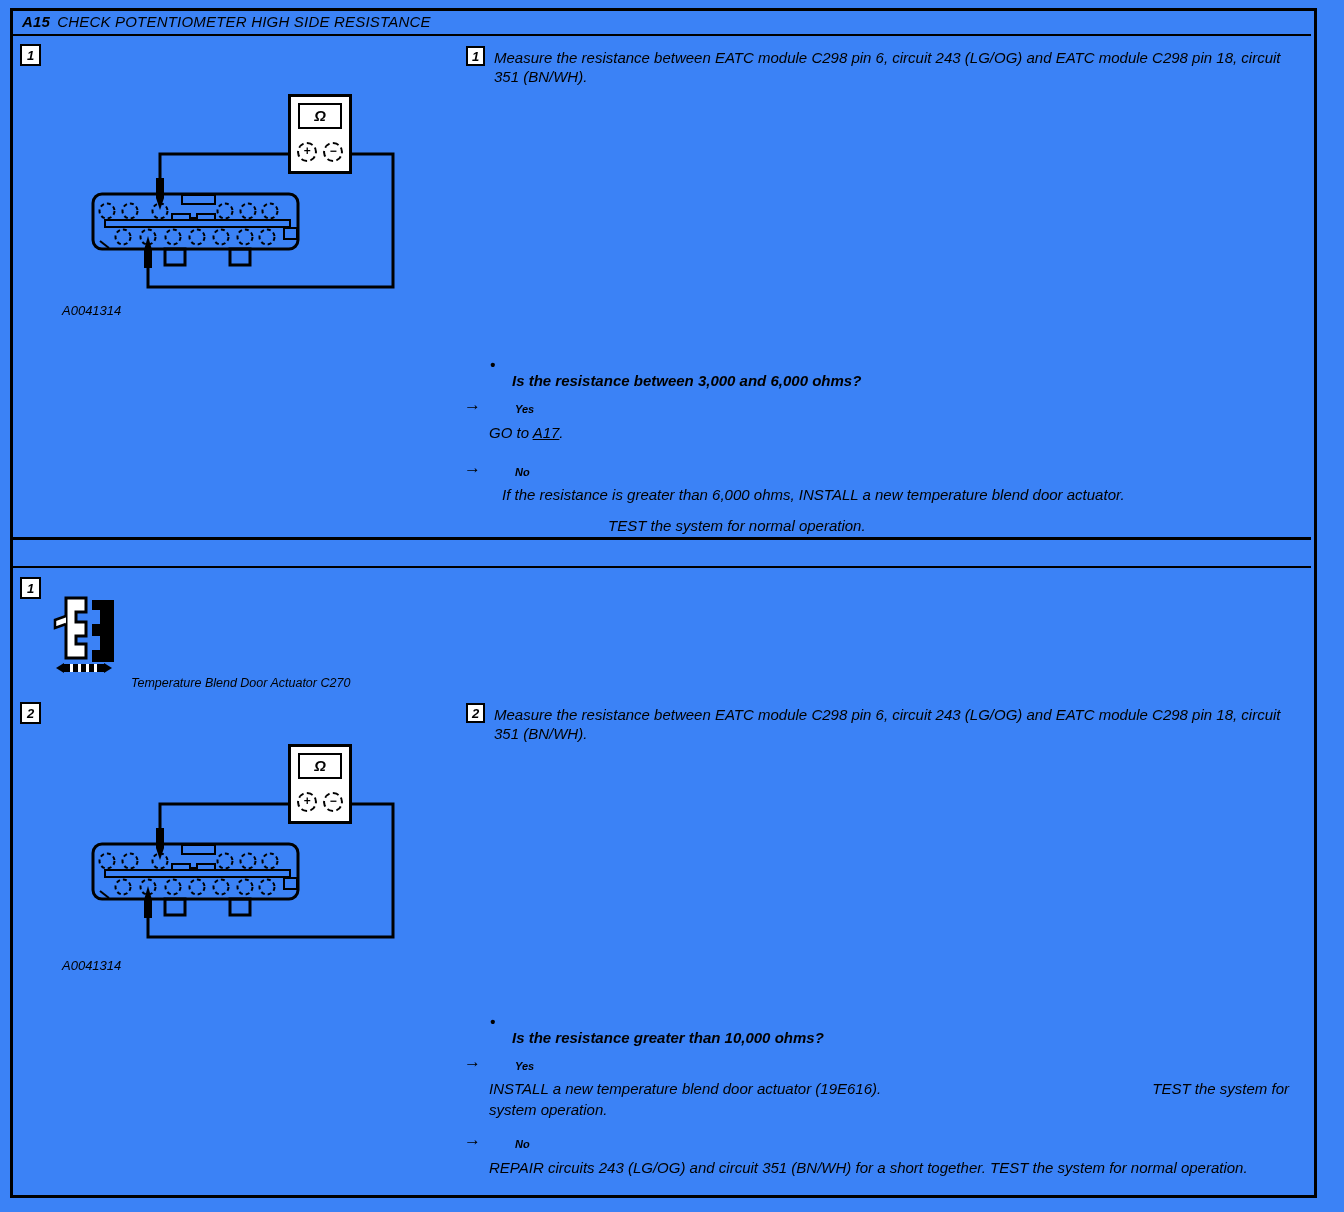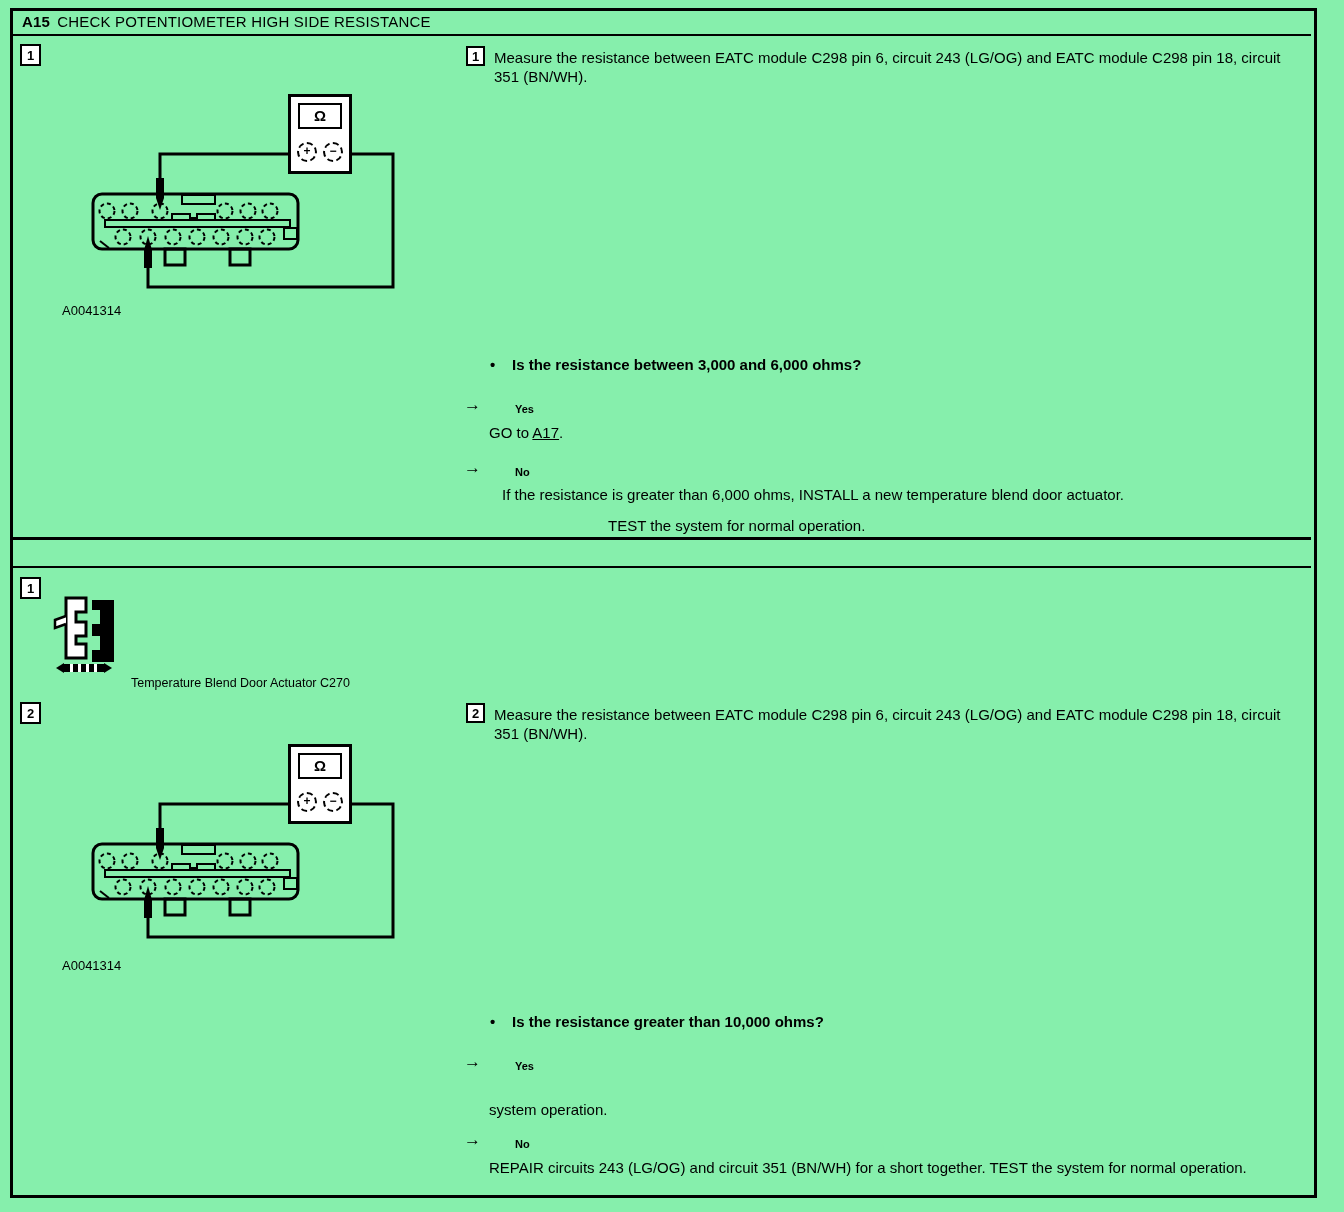--- a/index.html
+++ b/index.html
@@ -1,26 +1,26 @@
 <!DOCTYPE html>
 <html><head>
 <meta charset="utf-8">
 <style>
   html,body{margin:0;padding:0;background:#fff;}
   body{font-family:"Liberation Sans", sans-serif; color:#000;}
-  #canvas{position:relative;width:1344px;height:1212px;background:#86efac;overflow:hidden;}
+  #canvas{position:relative;width:1344px;height:1212px;background:#3b82f6;overflow:hidden;font-style:italic;}
   .abs{position:absolute;}
   .hline{position:absolute;background:#000;}
   .page-border{position:absolute;left:10px;top:8px;width:1301px;height:1184px;border:3px solid #000;}
   .sec-header{position:absolute;left:22px;font-size:15px;letter-spacing:0.2px;white-space:nowrap;}
   .sec-code{font-weight:bold;margin-right:7px;}
   .stepbox{position:absolute;width:17px;height:18px;border:2px solid #000;font-size:13px;font-weight:bold;
            display:flex;align-items:center;justify-content:center;background:#fff;}
   .body-text{position:absolute;font-size:15px;line-height:19px;}
-  .question{position:absolute;font-size:15px;font-weight:bold;white-space:nowrap;}
+  .question{position:absolute;font-size:15px;font-weight:bold;white-space:nowrap;margin-top:16px;}
   .bullet{position:absolute;font-size:15px;font-weight:bold;}
   .arrow{position:absolute;font-size:17px;font-weight:bold;line-height:14px;}
   .answer-label{position:absolute;font-size:11px;font-weight:bold;margin-left:26px;}
   .link{text-decoration:underline;cursor:pointer;}
   .caption{position:absolute;font-size:12.5px;white-space:nowrap;}
   .figure{position:absolute;width:345px;height:210px;}
   .figure svg{position:absolute;left:0;top:0;}
   .meter{position:absolute;left:228px;top:2px;width:58px;height:74px;border:3px solid #000;background:#fff;}
   .meter-display{position:absolute;left:7px;top:6px;width:40px;height:22px;border:2px solid #000;
                  text-align:center;font-weight:bold;font-size:15px;line-height:22px;}
@@ -169,19 +169,23 @@
   <div class="caption" style="left:62px;top:958px;font-size:13px;">A0041314</div>
 
   <div class="stepbox" style="left:466px;top:703px;width:15px;height:16px;">2</div>
   <div class="body-text" style="left:494px;top:705px;width:812px;">Measure the resistance between EATC module C298 pin 6, circuit 243 (LG/OG) and EATC module C298 pin 18, circuit 351 (BN/WH).</div>
 
   <div class="bullet" style="left:490px;top:1013px;">•</div>
   <div class="question" style="left:512px;top:1013px;">Is the resistance greater than 10,000 ohms?</div>
 
   <div class="arrow" style="left:464px;top:1055px;">→</div>
   <div class="answer-label" style="left:489px;top:1060px;">Yes</div>
+  <div class="yes-split" style="left:489px;top:1080px;width:800px;">
+    <span>INSTALL a new temperature blend door actuator (19E616).</span>
+    <span>TEST the system for</span>
+  </div>
   <div class="body-text" style="left:489px;top:1100px;">system operation.</div>
 
   <div class="arrow" style="left:464px;top:1133px;">→</div>
   <div class="answer-label" style="left:489px;top:1138px;">No</div>
   <div class="body-text" style="left:489px;top:1158px;width:790px;">REPAIR circuits 243 (LG/OG) and circuit 351 (BN/WH) for a short together. TEST the system for normal operation.</div>
 
 </div>
 
 </body></html>

